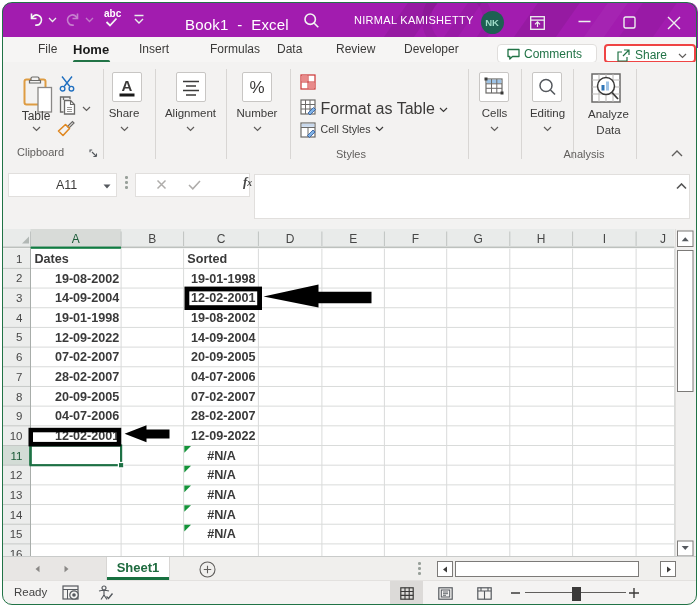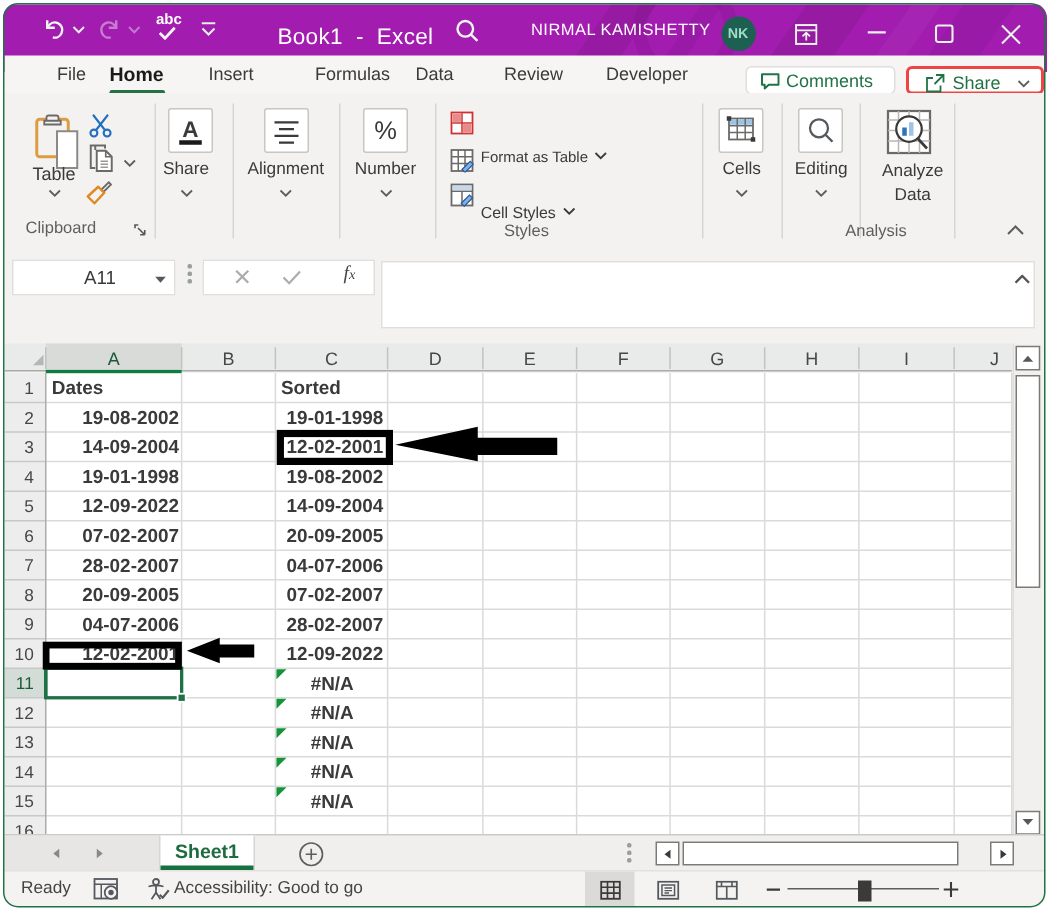--- a/index.html
+++ b/index.html
@@ -197,30 +197,30 @@
     <rect x="1" y="1" width="14" height="14" fill="#fff" stroke="#C33" stroke-width="1.2"></rect>
     <rect x="1.8" y="1.8" width="5.5" height="5.5" fill="#E98A8A"></rect>
     <rect x="8.7" y="8.7" width="5.5" height="5.5" fill="#E98A8A"></rect>
     <path d="M8 1.5 V14.5 M1.5 8 H14.5" stroke="#C33" stroke-width="1"></path>
   </svg>
   <svg class="abs" style="left:296.5px;top:36.5px;" width="16" height="16" viewBox="0 0 16 16">
     <rect x="1" y="1" width="14" height="14" fill="#fff" stroke="#6b6a68" stroke-width="1.2"></rect>
     <path d="M1 5.5 H15 M5.5 1 V15 M10 1 V15 M1 10 H15" stroke="#6b6a68" stroke-width="1"></path>
     <path d="M8 14 L13.5 8.5 L15.5 10.5 L10 16 Z" fill="#7FB2E5" stroke="#2B579A" stroke-width="0.8"></path>
   </svg>
-  <div class="stylerow" style="top:37.5px;font-size:10px;">Format as Table<svg style="margin-left:4px;vertical-align:1px;" width="9" height="6" viewBox="0 0 9 6">
+  <div class="stylerow" style="top:37.5px;font-size:16px;">Format as Table<svg style="margin-left:4px;vertical-align:1px;" width="9" height="6" viewBox="0 0 9 6">
           <path d="M1 1 L4.5 4.5 L8 1" fill="none" stroke="#3b3a39" stroke-width="1.2"></path>
         </svg></div>
   <svg class="abs" style="left:296.5px;top:60px;" width="16" height="16" viewBox="0 0 16 16">
     <rect x="1" y="1" width="14" height="14" fill="#fff" stroke="#6b6a68" stroke-width="1.2"></rect>
     <path d="M1 5.5 H15 M8 5.5 V15" stroke="#6b6a68" stroke-width="1"></path>
     <rect x="1.8" y="1.8" width="12.5" height="3" fill="#C8D8EC"></rect>
     <path d="M7.5 13.5 L13 8 L15 10 L9.5 15.5 Z" fill="#7FB2E5" stroke="#2B579A" stroke-width="0.8"></path>
   </svg>
-  <div class="stylerow" style="top:74px;font-size:10.6px;">Cell Styles<svg style="margin-left:4px;vertical-align:1px;" width="9" height="6" viewBox="0 0 9 6">
+  <div class="stylerow" style="top:61px;font-size:10.6px;">Cell Styles<svg style="margin-left:4px;vertical-align:1px;" width="9" height="6" viewBox="0 0 9 6">
           <path d="M1 1 L4.5 4.5 L8 1" fill="none" stroke="#3b3a39" stroke-width="1.2"></path>
         </svg></div>
   <div class="grouplabel" style="left:333px;width:90px;">Styles</div>
   <div class="rsep" style="left:465px;"></div>
 
   <div class="gbox" style="left:476px;">
     <svg width="28" height="28" viewBox="0 0 28 28">
       <rect x="6" y="6" width="16" height="14" fill="#fff" stroke="#6b6a68" stroke-width="1.2"></rect>
       <rect x="6.7" y="6.7" width="14.6" height="3.5" fill="#9DC3E6"></rect>
       <path d="M6 10.8 H22 M6 15.3 H22 M11.5 6 V20 M16.8 6 V20" stroke="#6b6a68" stroke-width="1"></path>
@@ -273,21 +273,21 @@
     <div style="width:2.5px;height:2.5px;border-radius:50%;background:#98A09A;margin-bottom:2.5px;"></div>
     <div style="width:2.5px;height:2.5px;border-radius:50%;background:#98A09A;"></div>
   </div>
   <div class="wbox" style="left:132px;top:8.5px;width:115px;height:24px;"></div>
   <svg class="abs" style="left:152.5px;top:15px;" width="11" height="11" viewBox="0 0 11 11">
         <path d="M1.5 1.5 L9.5 9.5 M9.5 1.5 L1.5 9.5" stroke="#AEACAA" stroke-width="1.5"></path>
       </svg>
   <svg class="abs" style="left:185px;top:15.5px;" width="13" height="10" viewBox="0 0 13 10">
         <path d="M1 5 L4.8 8.8 L12 1" fill="none" stroke="#AEACAA" stroke-width="1.5"></path>
       </svg>
-  <div class="abs" style="left:226px;top:10px;font-family:'Liberation Serif',serif;font-style:italic;font-weight:400;font-size:13px;color:#444;">f<span style="font-size:9.5px;">x</span></div>
+  <div class="abs" style="left:240px;top:10px;font-family:'Liberation Serif',serif;font-style:italic;font-weight:700;font-size:13px;color:#444;">f<span style="font-size:9.5px;">x</span></div>
   <div class="wbox" style="left:250.5px;top:9.5px;width:436.5px;height:45px;"></div>
   <svg class="abs" style="left:673px;top:19px;" width="11" height="7" viewBox="0 0 11 7">
         <path d="M1 5.5 L5.5 1 L10 5.5" fill="none" stroke="#555" stroke-width="1.6"></path>
       </svg>
 </div>
 <svg class="abs" id="sheet" style="left:1px;top:226px;" width="693" height="328" viewBox="3 228 693 328" font-family="Liberation Sans">
 <rect x="3" y="228" width="693" height="328" fill="#F3F2F1"></rect>
 <rect x="30.5" y="248.7" width="644" height="307.3" fill="#ffffff"></rect>
 <rect x="3" y="229" width="671.5" height="18.7" fill="#E9EBEA"></rect>
 <rect x="30.5" y="229" width="90.6" height="17.7" fill="#D8DBD8"></rect>
@@ -459,21 +459,20 @@
     <rect x="1" y="1" width="15" height="13" fill="none" stroke="#55595e" stroke-width="1.2"></rect>
     <path d="M1 4.5 H16 M5.5 4.5 V14" stroke="#55595e" stroke-width="1"></path>
     <circle cx="12" cy="10" r="4.2" fill="#F4F3F2" stroke="#55595e" stroke-width="1.2"></circle>
     <circle cx="12" cy="10" r="1.8" fill="#55595e"></circle>
   </svg>
   <svg class="abs" style="left:94px;top:4px;" width="17" height="16" viewBox="0 0 17 16">
     <circle cx="7" cy="3" r="2" fill="none" stroke="#55595e" stroke-width="1.2"></circle>
     <path d="M2 6 Q7 4.5 12 6 M7 5.5 V10 M7 10 L4 14.5 M7 10 L10 14.5" fill="none" stroke="#55595e" stroke-width="1.2"></path>
     <path d="M9.5 11.5 L11.5 13.5 L15.5 8.5" fill="none" stroke="#55595e" stroke-width="1.4"></path>
   </svg>
-  <div class="abs" style="left:113px;top:0;height:23px;line-height:23px;font-size:11.5px;color:#444;">Accessibility: Good to go</div>
   <div class="abs" style="left:387px;top:0;width:33px;height:23px;background:#DCDAD8;"></div>
   <svg class="abs" style="left:397px;top:5.5px;" width="14" height="13" viewBox="0 0 14 13">
     <rect x="0.8" y="0.8" width="12.4" height="11.4" fill="none" stroke="#3b3a39" stroke-width="1.2"></rect>
     <path d="M0.8 4.5 H13.2 M0.8 8.4 H13.2 M5 0.8 V12.2 M9.2 0.8 V12.2" stroke="#3b3a39" stroke-width="1.1"></path>
   </svg>
   <svg class="abs" style="left:435px;top:5.5px;" width="15" height="13" viewBox="0 0 15 13">
     <rect x="0.8" y="0.8" width="13.4" height="11.4" fill="none" stroke="#55595e" stroke-width="1.2"></rect>
     <rect x="3.3" y="3" width="8.4" height="7" fill="none" stroke="#55595e" stroke-width="1"></rect>
     <path d="M5 5 H10 M5 6.7 H10 M5 8.3 H8" stroke="#55595e" stroke-width="0.9"></path>
   </svg>

